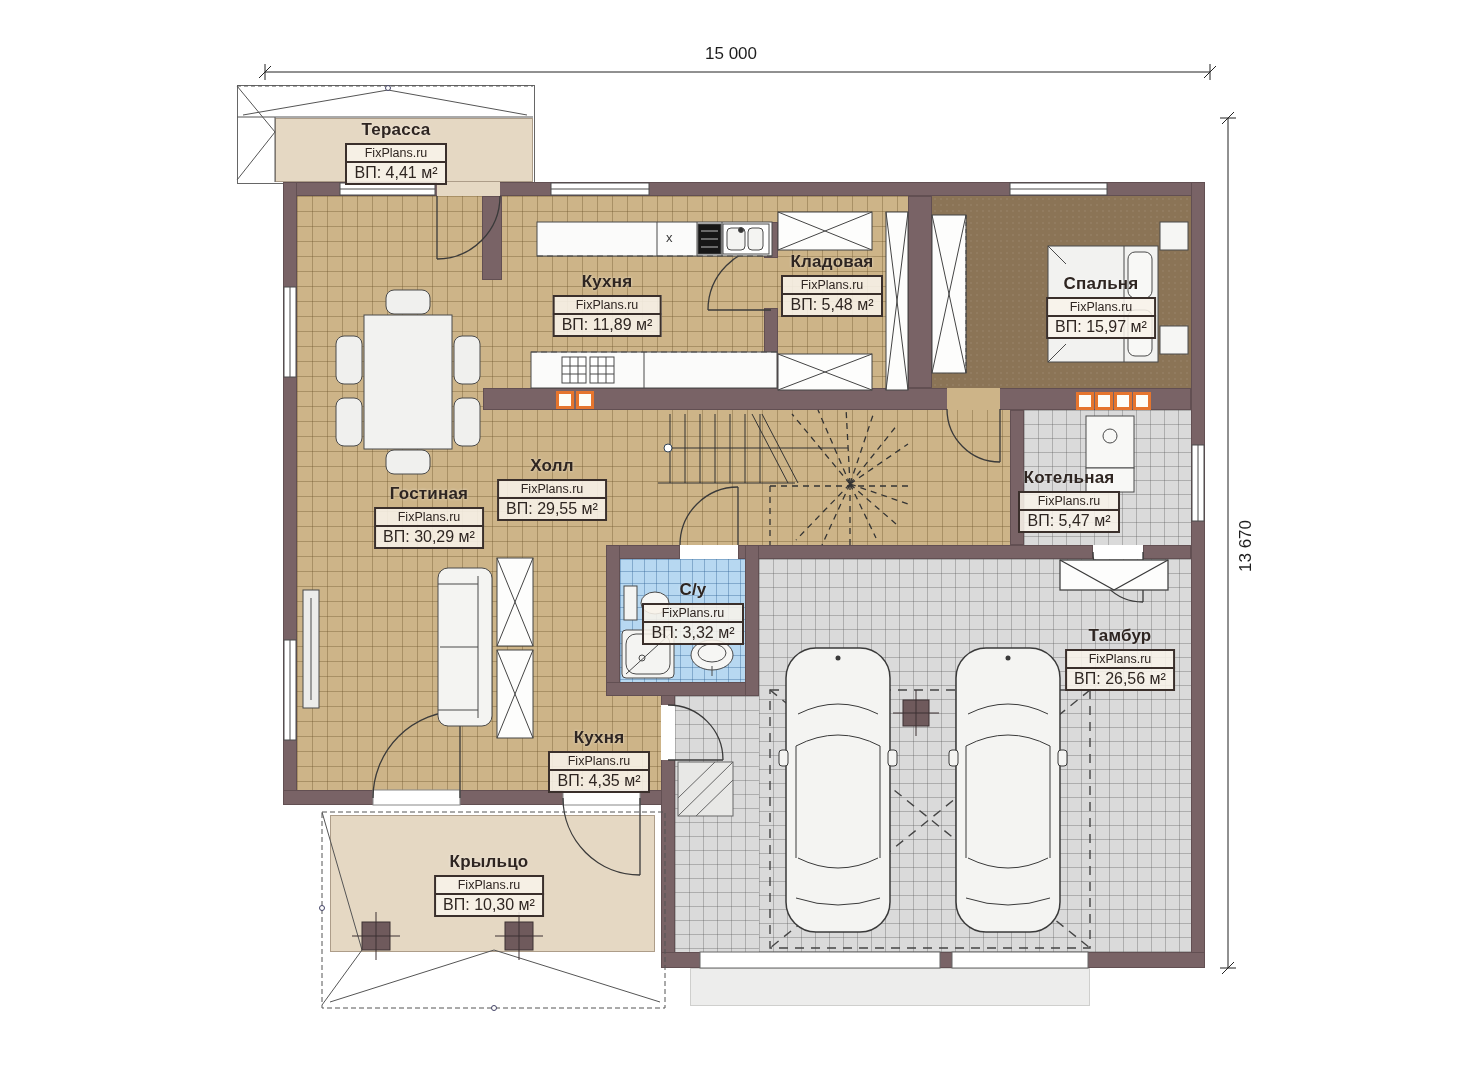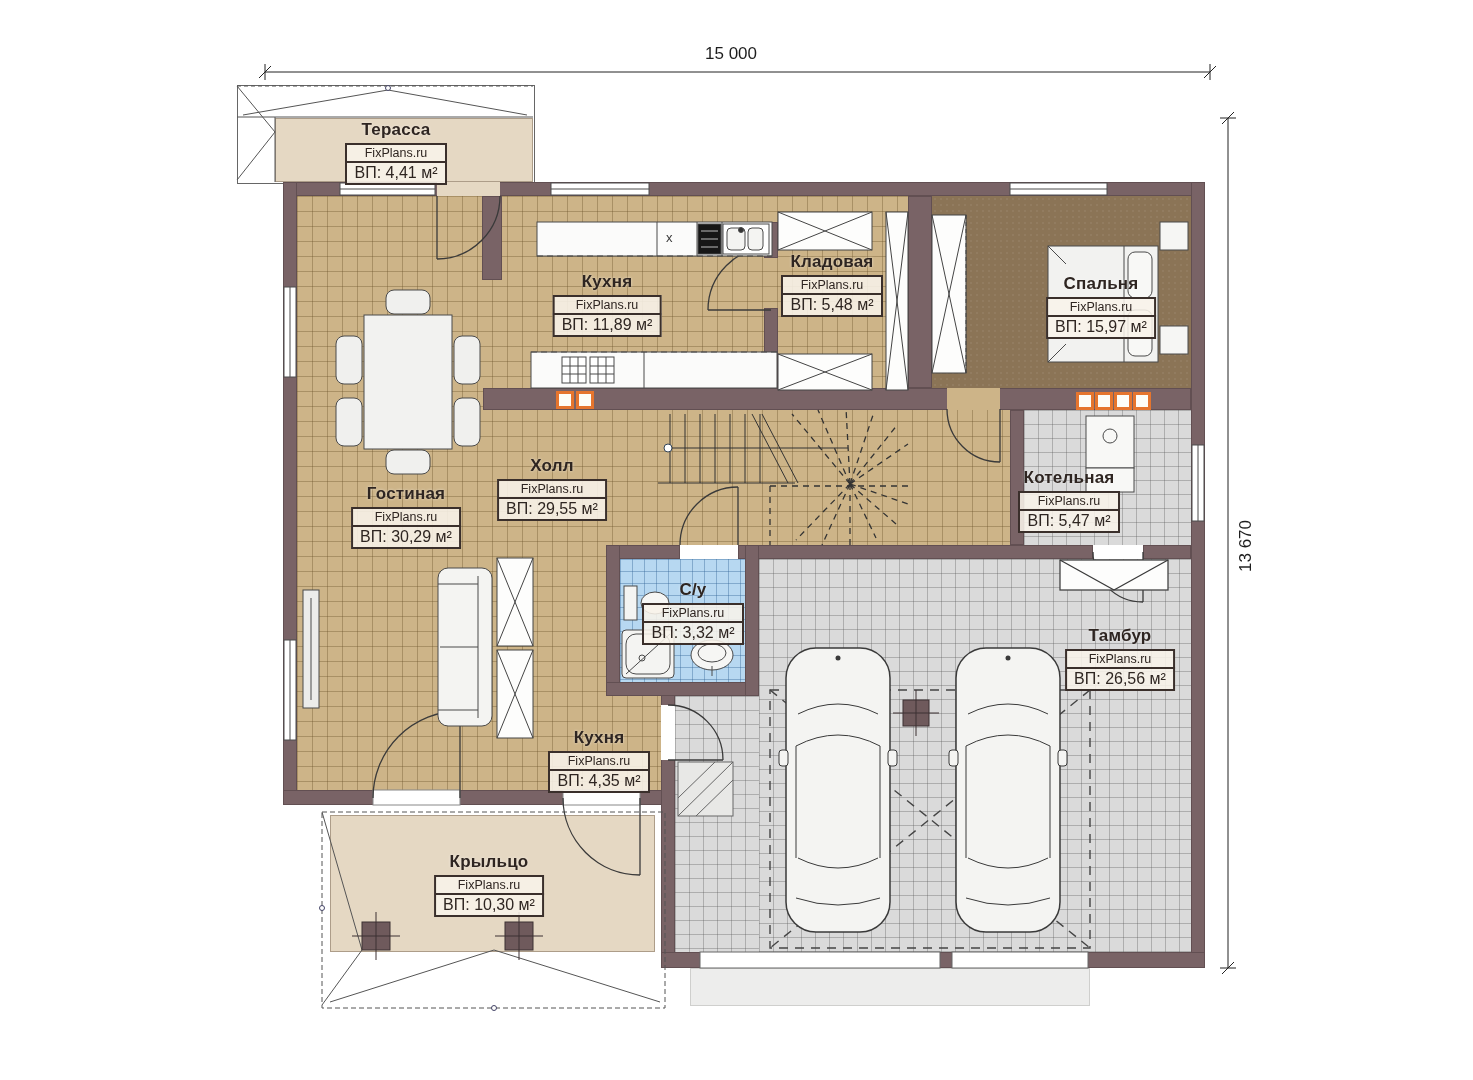--- a/index.html
+++ b/index.html
@@ -371,21 +371,21 @@
   <div class="room-label" style="left:832px;top:252px">
     <div class="room-name">Кладовая</div>
     <div class="label-box">FixPlans.ru</div>
     <div class="label-box area">ВП: 5,48 м²</div>
   </div>
   <div class="room-label" style="left:1101px;top:274px">
     <div class="room-name">Спальня</div>
     <div class="label-box">FixPlans.ru</div>
     <div class="label-box area">ВП: 15,97 м²</div>
   </div>
-  <div class="room-label" style="left:406px;top:484px">
+  <div class="room-label" style="left:429px;top:484px">
     <div class="room-name">Гостиная</div>
     <div class="label-box">FixPlans.ru</div>
     <div class="label-box area">ВП: 30,29 м²</div>
   </div>
   <div class="room-label" style="left:552px;top:456px">
     <div class="room-name">Холл</div>
     <div class="label-box">FixPlans.ru</div>
     <div class="label-box area">ВП: 29,55 м²</div>
   </div>
   <div class="room-label" style="left:1069px;top:468px">

